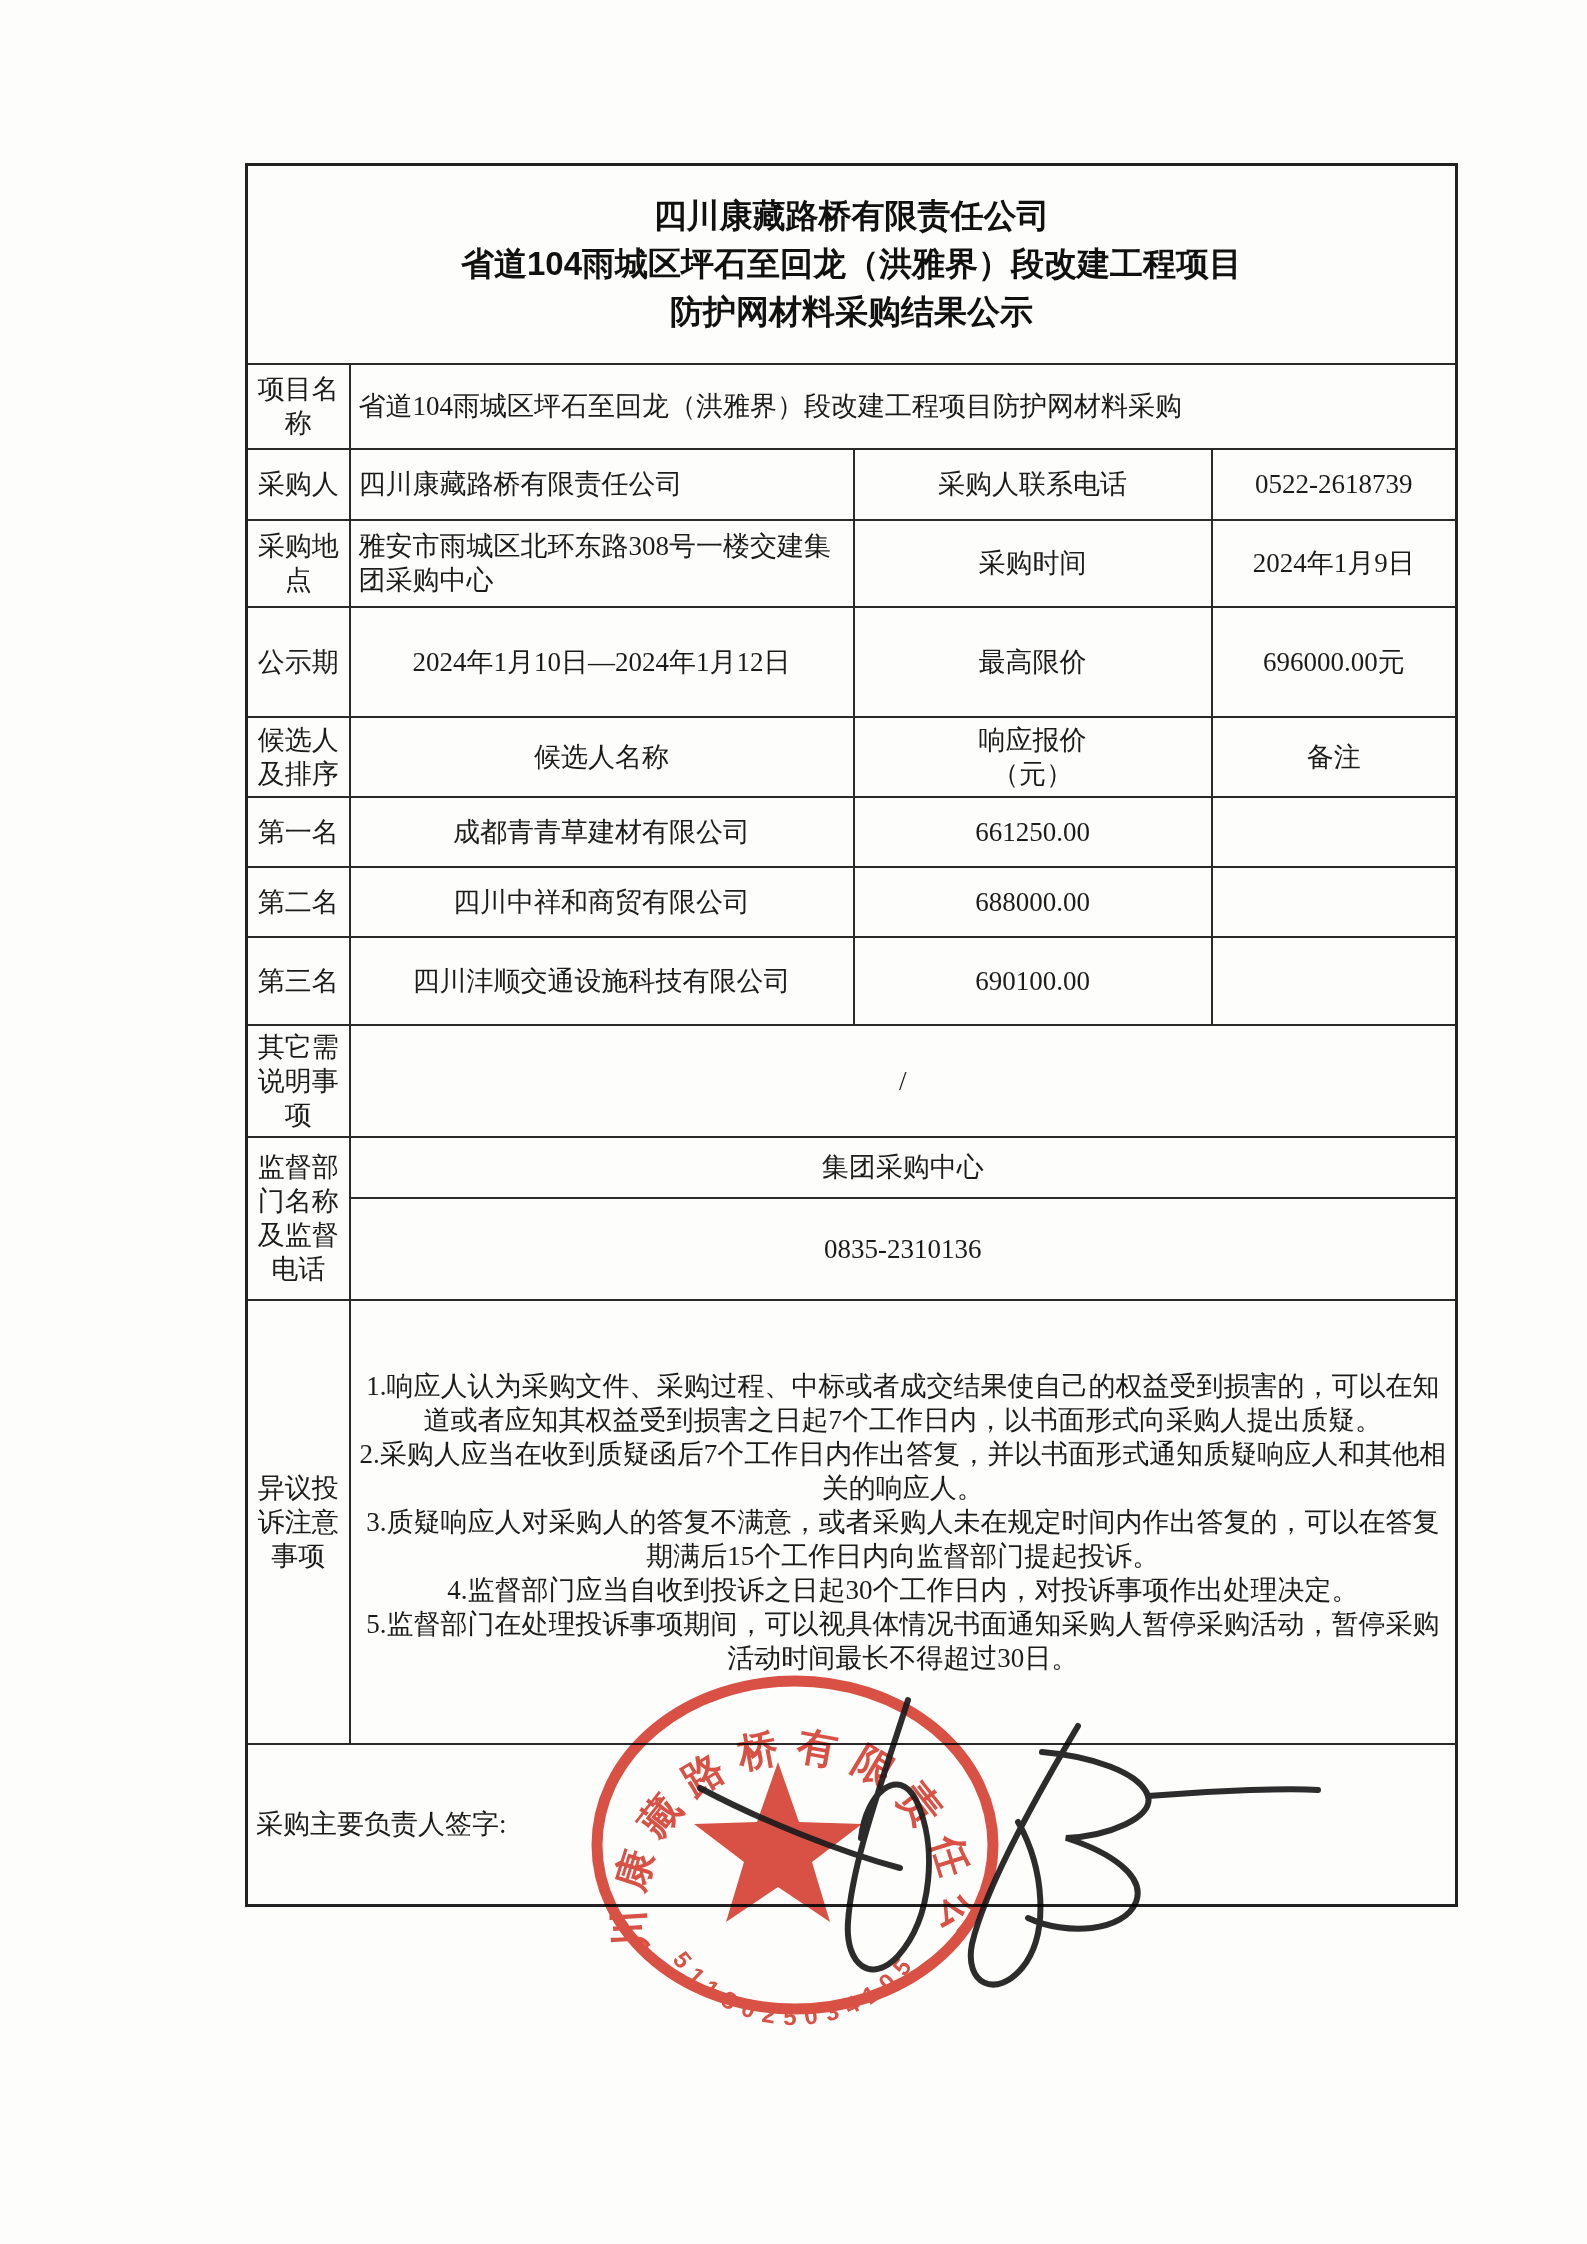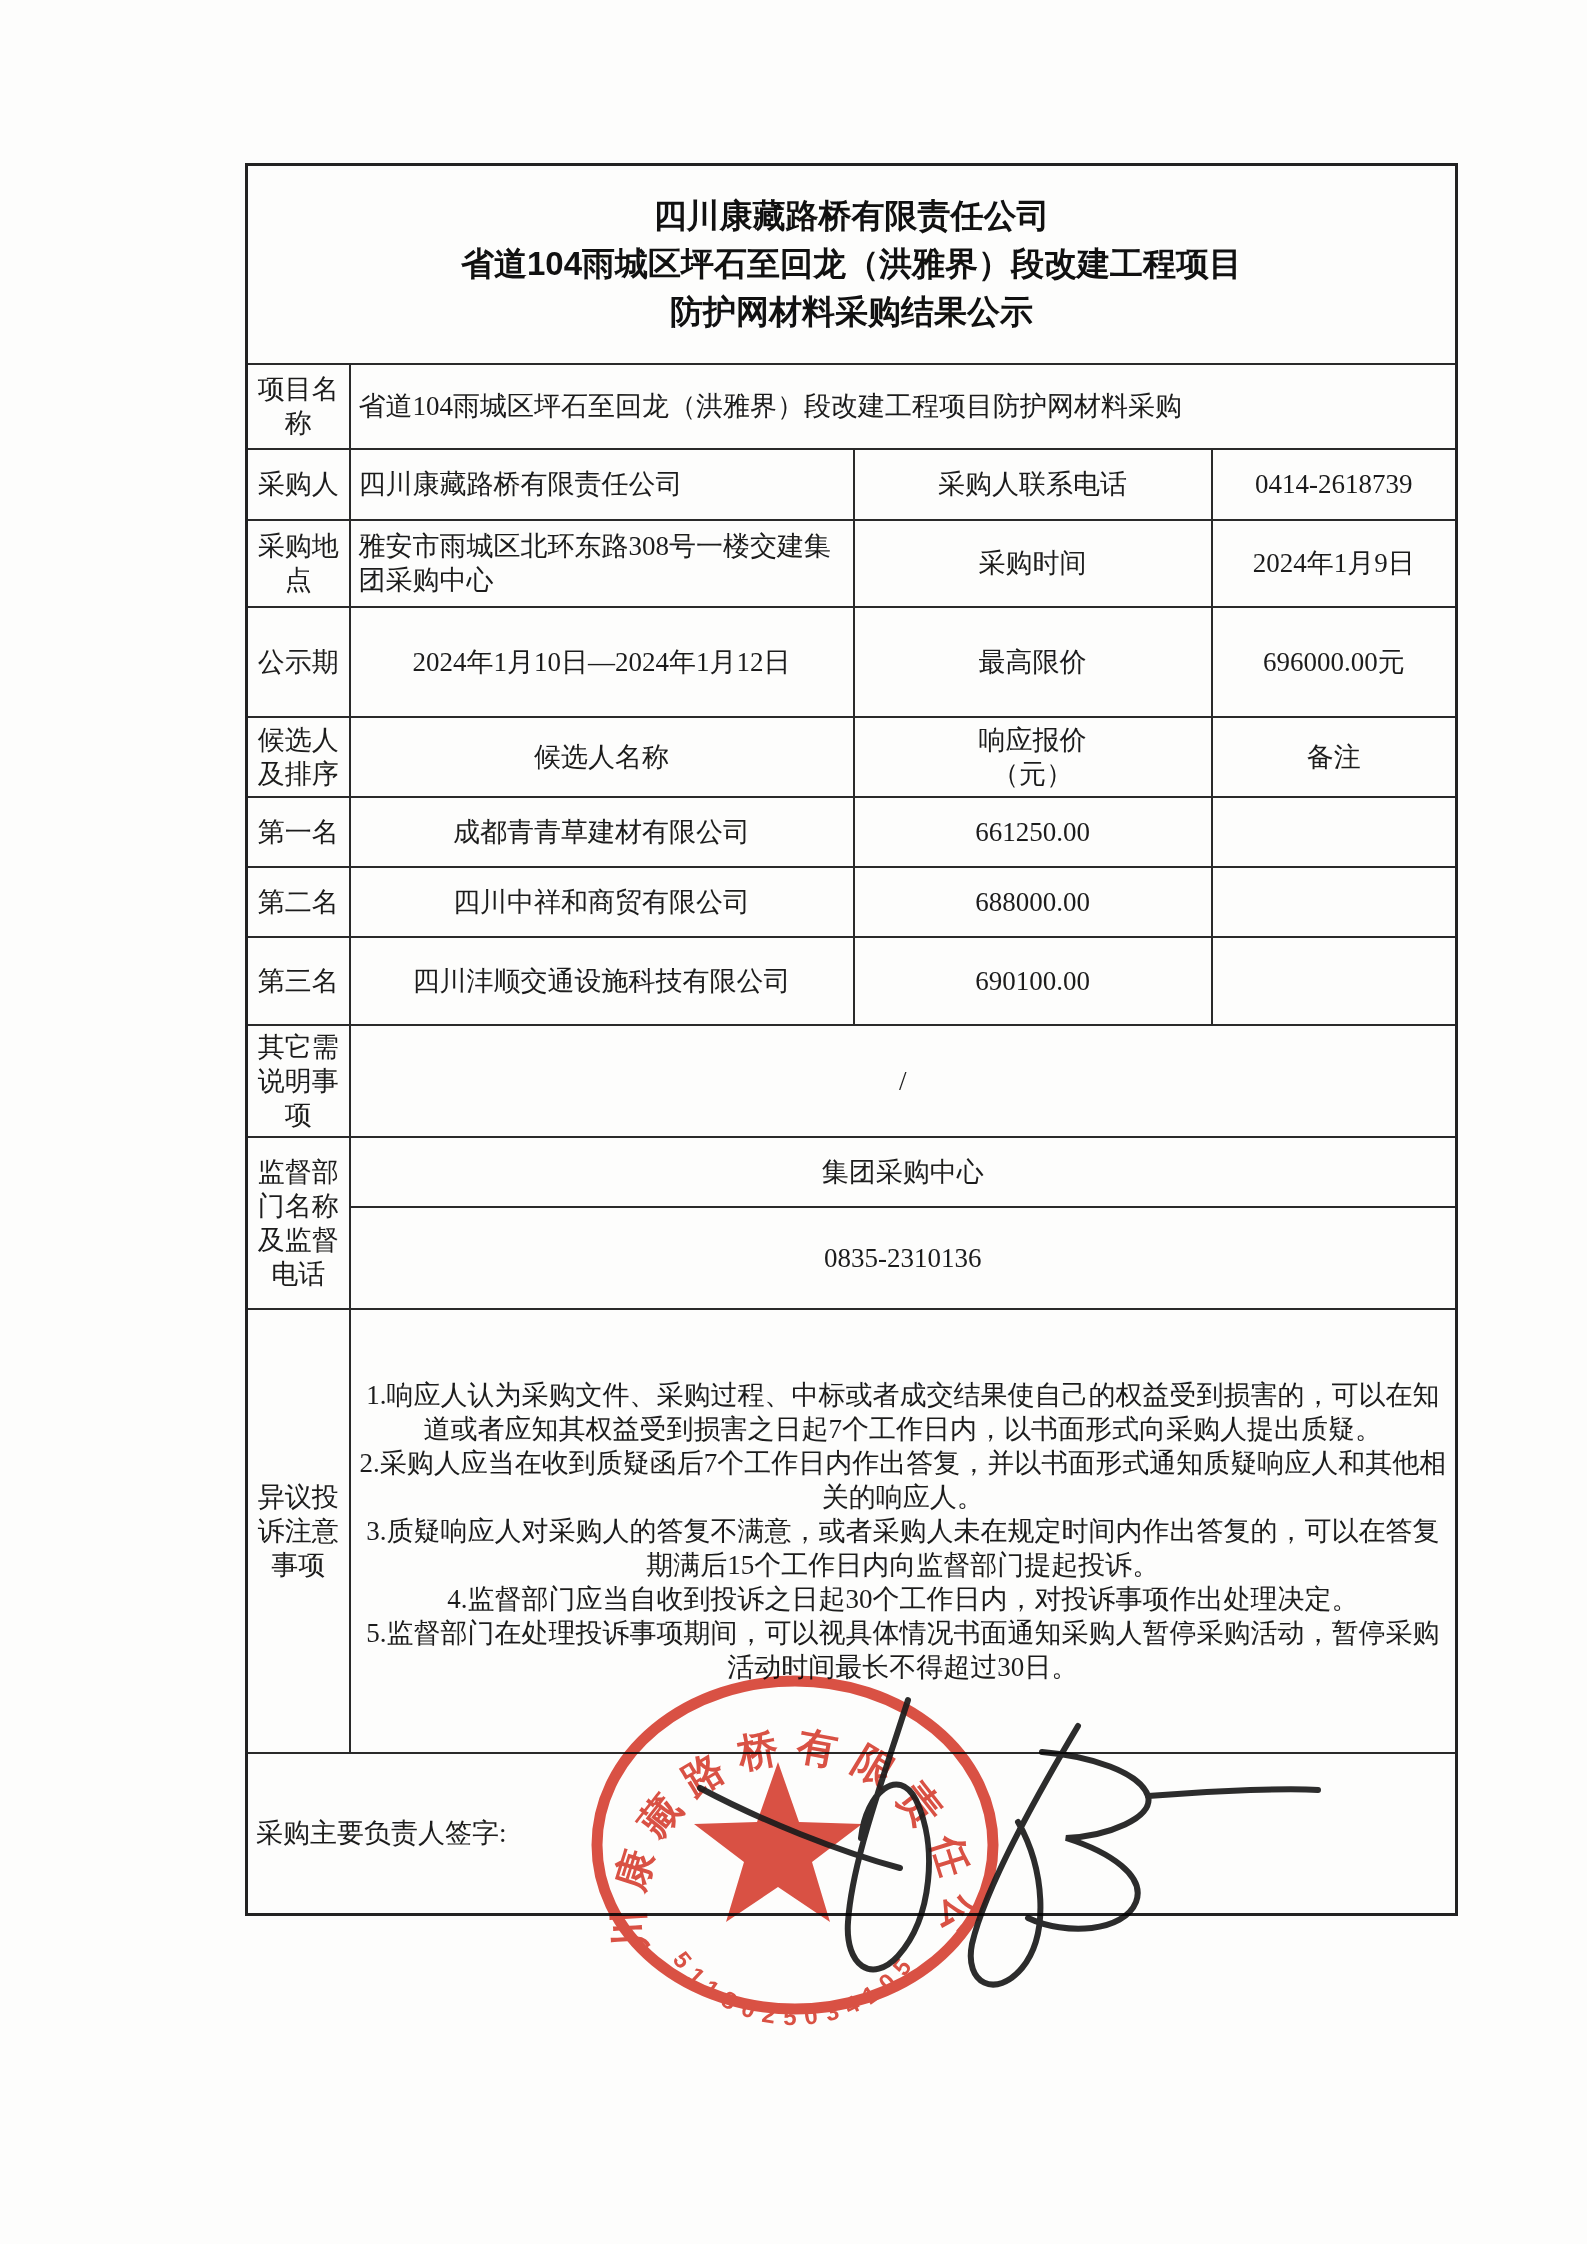--- a/index.html
+++ b/index.html
@@ -79,21 +79,21 @@
 
     <tr style="height:85px">
       <td class="lbl">项目名称</td>
       <td colspan="3" class="val-l">省道104雨城区坪石至回龙（洪雅界）段改建工程项目防护网材料采购</td>
     </tr>
 
     <tr style="height:71px">
       <td class="lbl">采购人</td>
       <td class="val-l">四川康藏路桥有限责任公司</td>
       <td class="ctr">采购人联系电话</td>
-      <td class="ctr">0414-2618739</td>
+      <td class="ctr">0522-2618739</td>
     </tr>
 
     <tr style="height:87px">
       <td class="lbl">采购地点</td>
       <td class="val-l">雅安市雨城区北环东路308号一楼交建集团采购中心</td>
       <td class="ctr">采购时间</td>
       <td class="ctr">2024年1月9日</td>
     </tr>
 
     <tr style="height:110px">
@@ -130,21 +130,21 @@
       <td class="ctr">四川沣顺交通设施科技有限公司</td>
       <td class="ctr">690100.00</td>
       <td class="ctr"></td>
     </tr>
 
     <tr style="height:97px">
       <td class="lbl">其它需说明事项</td>
       <td colspan="3" class="ctr">/</td>
     </tr>
 
-    <tr style="height:70px">
+    <tr style="height:61px">
       <td class="lbl-c" rowspan="2">监督部门名称及监督电话</td>
       <td colspan="3" class="ctr">集团采购中心</td>
     </tr>
     <tr style="height:102px">
       <td colspan="3" class="ctr">0835-2310136</td>
     </tr>
 
     <tr style="height:444px">
       <td class="lbl">异议投诉注意事项</td>
       <td colspan="3" class="notice-cell">1.响应人认为采购文件、采购过程、中标或者成交结果使自己的权益受到损害的，可以在知道或者应知其权益受到损害之日起7个工作日内，以书面形式向采购人提出质疑。

